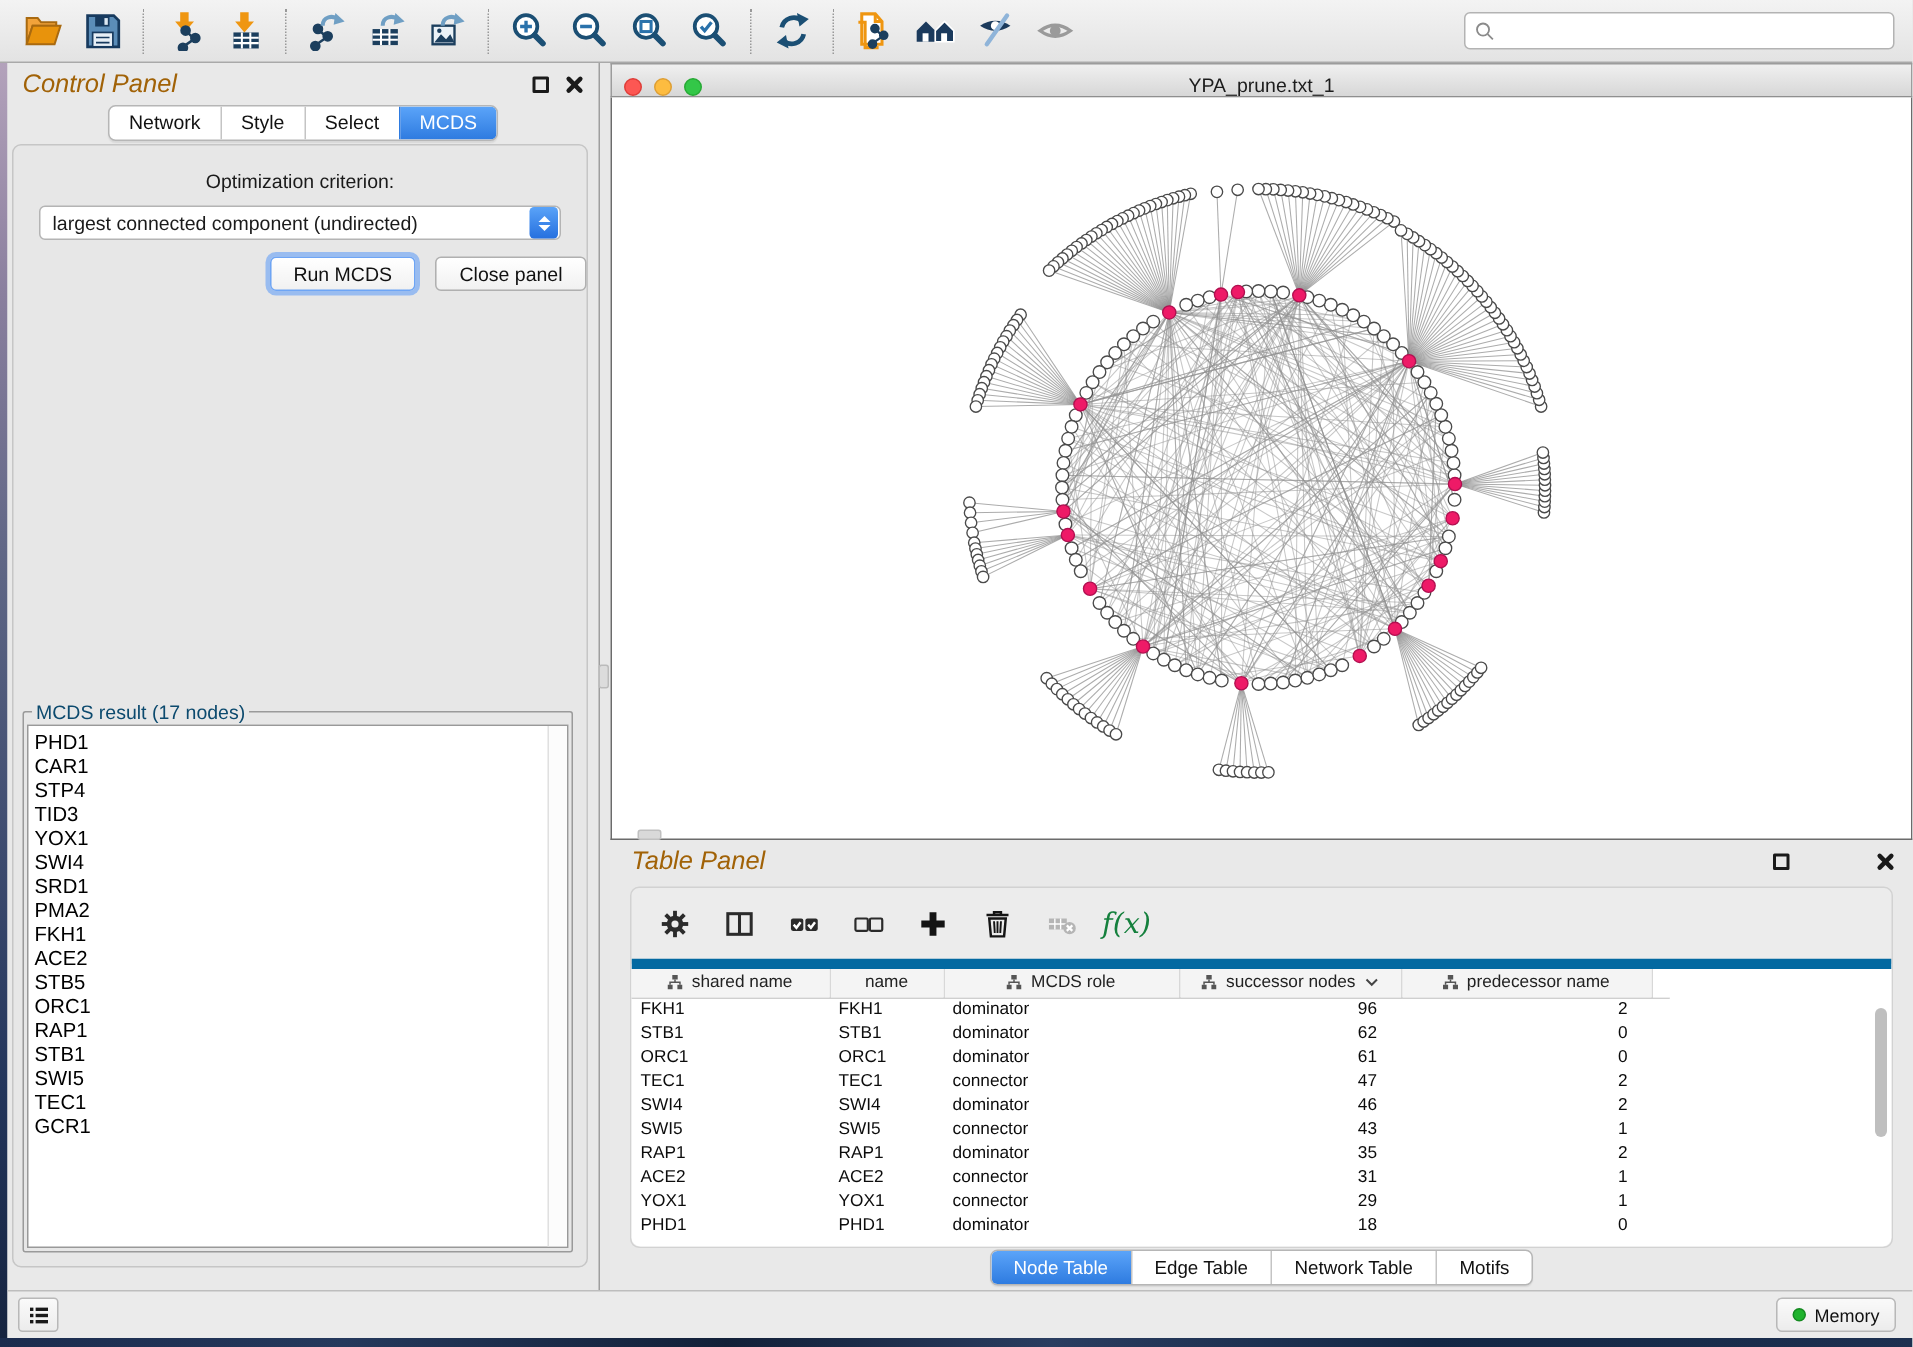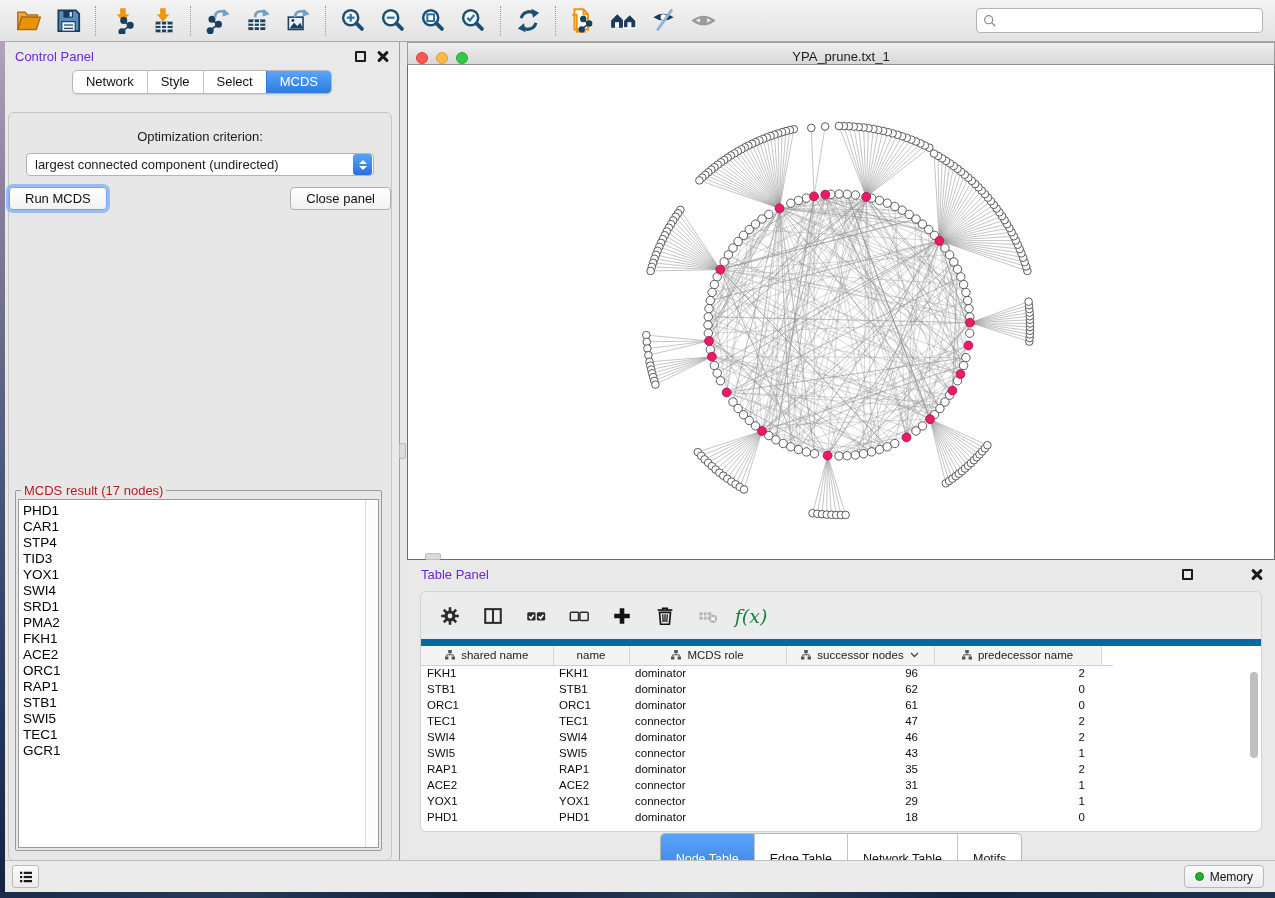--- a/index.html
+++ b/index.html
@@ -21,54 +21,54 @@
   .tb-sep { width:0; height:30px; border-left:1px dotted #999; margin:0 7px; flex:0 0 auto; }
   .search-box { margin-left:auto; width:287px; height:25px; background:#fff; border:1px solid #b3b3b3;
     border-radius:4px; display:flex; align-items:center; padding:0 6px; }
   .search-box svg { width:14px; height:14px; flex:0 0 auto; }
   .search-box input { border:none; outline:none; background:transparent; flex:1; font:13px "Liberation Sans",sans-serif; padding-left:5px; }
 
   
   .control-panel { position:absolute; left:5px; top:42px; width:395px; height:818px; background:#e9e9e9;
     border-right:1px solid #9f9f9f; }
   .panel-head { height:28px; display:flex; align-items:center; padding:0 10px; }
-  .panel-title { font-size:13px; color:#6d28d9; }
+  .panel-title { font-size:17px; color:#a16207;font-style:italic; }
   .panel-head .spacer { flex:1; }
   .float-box { width:11px; height:11px; border:2px solid #1a1a1a; border-radius:1px; margin-right:11px; }
   .close-x { width:12px; height:12px; position:relative; }
   .close-x:before, .close-x:after { content:""; position:absolute; left:-1px; top:5px; width:14px; height:3px;
     background:#1a1a1a; border-radius:2px; }
   .close-x:before { transform:rotate(45deg); } .close-x:after { transform:rotate(-45deg); }
 
   .seg-tabs { display:flex; justify-content:center; position:relative; z-index:2; }
   .seg { display:inline-flex; background:#fff; border:1px solid #b6b6b6; border-radius:5px; overflow:hidden;
     box-shadow:0 1px 1px rgba(0,0,0,.08); }
   .seg .tab { padding:3px 13px; font-size:13px; color:#111; border-left:1px solid #c4c4c4; cursor:default; line-height:16px; }
   .seg .tab:first-child { border-left:none; }
   .seg .tab.sel { background:linear-gradient(#5ba4f9,#2e7be0); color:#fff; border-left-color:#2e7be0; }
 
   .cp-inner { position:absolute; left:3px; right:7px; top:54px; height:749px;
-    border:1px solid #c6c6c6; border-radius:6px; background:#e7e7e7;margin-top:16px; }
+    border:1px solid #c6c6c6; border-radius:6px; background:#e7e7e7; }
   .opt-label { text-align:center; font-size:13px; margin-top:16px; }
   .dropdown { width:348px; height:23px; margin:9px auto 0; background:#fff; border:1px solid #b4b4b4;
     border-radius:4px; display:flex; align-items:center; position:relative; }
   .dropdown .val { flex:1; font-size:13px; padding-left:8px; white-space:nowrap; overflow:hidden; }
   .dd-step { width:19px; height:21px; border-radius:3px; margin-right:1px;
     background:linear-gradient(#5aa3f8,#2670df); display:flex; flex-direction:column; align-items:center; justify-content:center; gap:2px; }
   .dd-step i { width:0; height:0; border-left:4px solid transparent; border-right:4px solid transparent; display:block; }
   .dd-step i.up { border-bottom:4px solid #fff; }
   .dd-step i.dn { border-top:4px solid #fff; }
-  .btn-row { display:flex; justify-content:space-between; gap:28px; margin-top:11px; }
+  .btn-row { display:flex; justify-content:flex-end; gap:13px; margin-top:11px; }
   .mac-btn { height:23px; padding:0 15px; background:linear-gradient(#ffffff,#f1f1f1); border:1px solid #b0b0b0;
     border-radius:4px; font-size:13px; line-height:21px; color:#111; }
   .mac-btn.focused { box-shadow:0 0 0 3px rgba(110,165,245,.65); border-color:#6ea5f5; }
 
   fieldset.mcds { position:absolute; left:6px; right:9px; top:370px; height:368px;
     border:1px solid #9a9a9a; border-radius:2px; padding:0; background:transparent; }
-  fieldset.mcds legend { font-size:13px; color:#b91c1c; margin-left:5px; padding:0 3px; }
+  fieldset.mcds legend { font-size:13px; color:#0c4a6e; margin-left:5px; padding:0 3px; }
   .mcds-list { position:absolute; left:2px; right:2px; top:1px; bottom:2px; background:#fff;
     border:1px solid #999; overflow:hidden; }
   .mcds-items { position:absolute; left:0; top:0; right:13px; bottom:0; padding:3px 0 0 4px; }
   .mcds-items div { font-size:13.5px; line-height:16px; color:#000; }
   .mcds-scroll { position:absolute; right:0; top:0; bottom:0; width:13px; background:#fcfcfc; border-left:1px solid #e0e0e0; }
 
   .v-grip { position:absolute; left:399px; top:443px; width:7px; height:16px; background:#dcdcdc;
     border:1px solid #bbb; border-radius:2px; }
 
   
@@ -100,21 +100,21 @@
   table.node-table { border-collapse:collapse; table-layout:fixed; }
   .node-table th { height:19px; background:#f4f4f4; border-bottom:1px solid #cfcfcf; border-right:1px solid #d8d8d8;
     font-size:11.5px; font-weight:normal; color:#222; text-align:center; position:relative; padding:0 4px; }
   .node-table th .hwrap { display:flex; align-items:center; justify-content:center; gap:6px; }
   .node-table td { height:16px; font-size:11.5px; color:#0c0c0c; padding:0 6px; white-space:nowrap; overflow:hidden; }
   .node-table td.r { text-align:right; padding-right:16px; }
   .tbl-scroll { position:absolute; right:1px; top:22px; width:11px; height:170px; }
   .tbl-thumb { position:absolute; left:1px; top:4px; width:8px; height:86px; background:#bfbfbf; border-radius:5px; }
 
   .tp-tabs { position:absolute; left:0; right:0; top:273px; display:flex; justify-content:center; }
-  .tp-tabs .seg .tab { padding:17px 15px; font-size:12.5px; }
+  .tp-tabs .seg .tab { padding:3px 15px; font-size:12.5px; }
 
   
   .status-bar { position:absolute; left:5px; right:0; bottom:6px; height:32px; background:#ebebeb;
     border-top:1px solid #bdbdbd; display:flex; align-items:center; padding:0 11px 0 7px; }
   .sb-btn { width:27px; height:23px; background:linear-gradient(#fafafa,#ececec); border:1px solid #b8b8b8;
     border-radius:3px; display:flex; align-items:center; justify-content:center; }
   .mem-btn { margin-left:auto; height:23px; padding:0 10px; background:linear-gradient(#fafafa,#ececec);
     border:1px solid #b8b8b8; border-radius:4px; display:flex; align-items:center; gap:6px; font-size:12px; color:#111; }
   .mem-dot { width:9px; height:9px; border-radius:50%; background:#1fb32d; border:1px solid #148a20; }
 </style>
@@ -329,20 +329,21 @@
             <div>PHD1</div>
             <div>CAR1</div>
             <div>STP4</div>
             <div>TID3</div>
             <div>YOX1</div>
             <div>SWI4</div>
             <div>SRD1</div>
             <div>PMA2</div>
             <div>FKH1</div>
             <div>ACE2</div>
+            <div>STB5</div>
             <div>ORC1</div>
             <div>RAP1</div>
             <div>STB1</div>
             <div>SWI5</div>
             <div>TEC1</div>
             <div>GCR1</div>
           </div>
         <div class="mcds-scroll"></div>
       </div>
     </fieldset>

